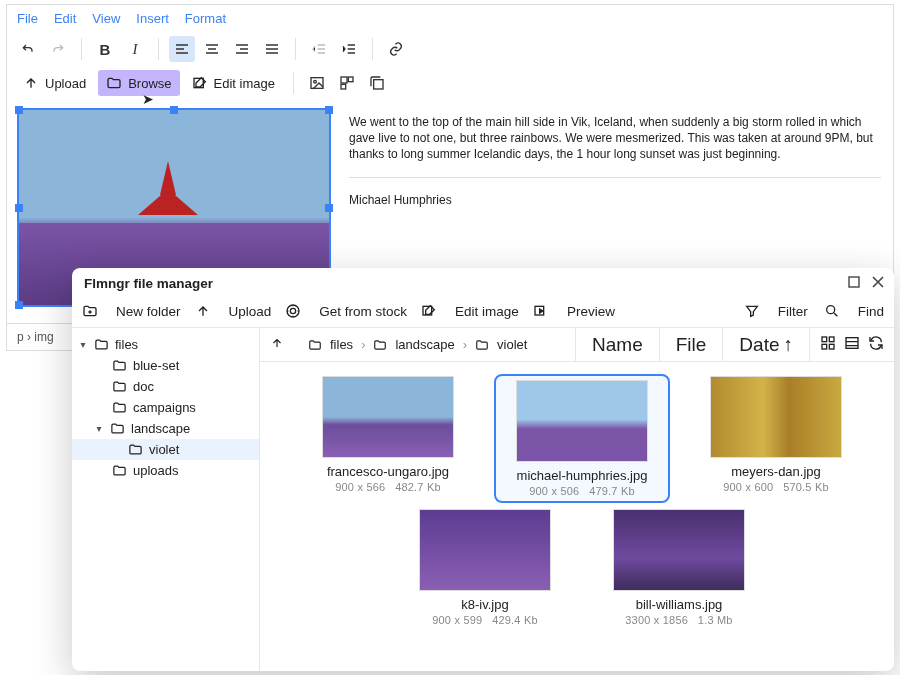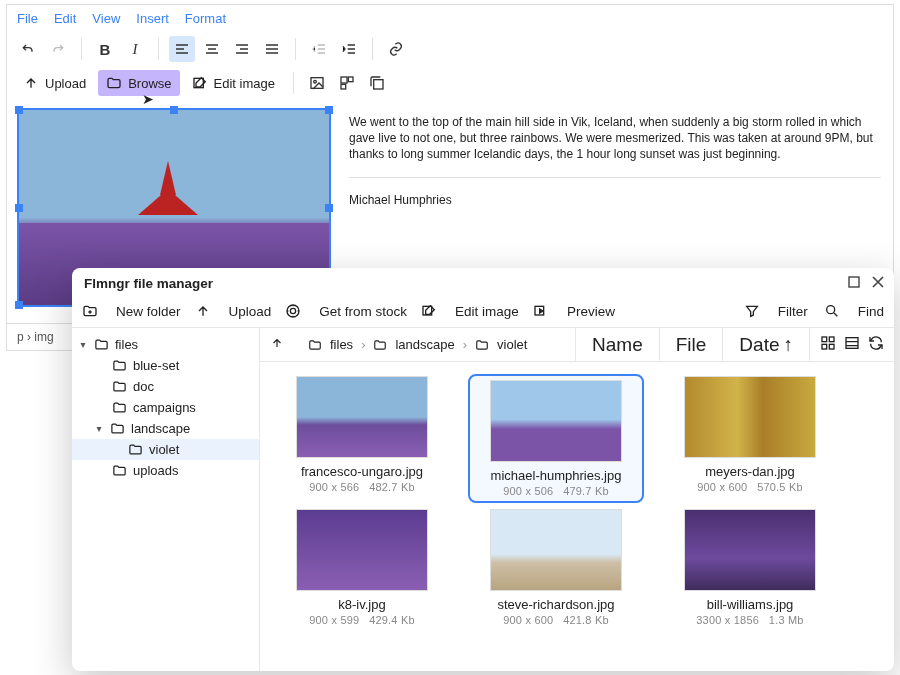--- a/index.html
+++ b/index.html
@@ -58,21 +58,21 @@
   .crumb-row { display:flex; align-items:center; border-bottom:1px solid #e7e7e7; height:34px; }
   .crumb-row .nav { display:flex; align-items:center; gap:8px; padding:0 10px; font-size:13px; flex:1; }
   .crumb-row .nav svg { width:14px; height:14px; }
   .crumb-sep { color:#999; }
   .sortbtns { display:flex; border-left:1px solid #e7e7e7; }
   .sortbtn { padding:0 16px; height:34px; display:inline-flex; align-items:center; gap:4px; border-right:1px solid #e7e7e7; font-size:19px; }
   .viewbtns { display:flex; gap:8px; align-items:center; padding:0 10px; }
   .viewbtns svg { width:16px; height:16px; }
 
   .grid { flex:1; overflow:auto; padding:14px 6px 10px 16px; }
-  .grow { display:flex; gap:22px; margin-bottom:8px; }
+  .grow { display:flex; gap:22px; margin-bottom:8px;justify-content:center; }
   .card { width:172px; text-align:center; }
   .thumb { width:132px; height:82px; margin:0 auto 6px auto; background:#777; border:1px solid #ddd; }
   .card.sel-card { outline:2px solid #3b82f6; border-radius:6px; padding:4px; background:#f4f8ff; }
   .fname { font-size:13px; }
   .fmeta { font-size:11px; color:#888; margin-top:2px; letter-spacing:.2px; }
 
   
   .g0{background:linear-gradient(#8bb6d9 50%, #6d4d9c 60%, #8a5fb3 100%);}
   .g1{background:linear-gradient(#b488d6 30%, #7d4ea8 100%);}
   .g2{background:linear-gradient(#9ec7ea 48%, #7b54a8 60%);}
@@ -413,25 +413,20 @@
             <div class="fmeta"><span>900 x 600</span>&nbsp;&nbsp;&nbsp;<span>570.5 Kb</span></div>
           </div>
         </div>
         <div class="grow">
           <div class="card">
             <div class="thumb g4"></div>
             <div class="fname">k8-iv.jpg</div>
             <div class="fmeta"><span>900 x 599</span>&nbsp;&nbsp;&nbsp;<span>429.4 Kb</span></div>
           </div>
           <div class="card">
-            <div class="thumb g6"></div>
-            <div class="fname">steve-richardson.jpg</div>
-            <div class="fmeta"><span>900 x 600</span>&nbsp;&nbsp;&nbsp;<span>421.8 Kb</span></div>
-          </div>
-          <div class="card">
             <div class="thumb g7"></div>
             <div class="fname">bill-williams.jpg</div>
             <div class="fmeta"><span>3300 x 1856</span>&nbsp;&nbsp;&nbsp;<span>1.3 Mb</span></div>
           </div>
         </div>
       </div>
     </div>
   </div>
 </div>
 

